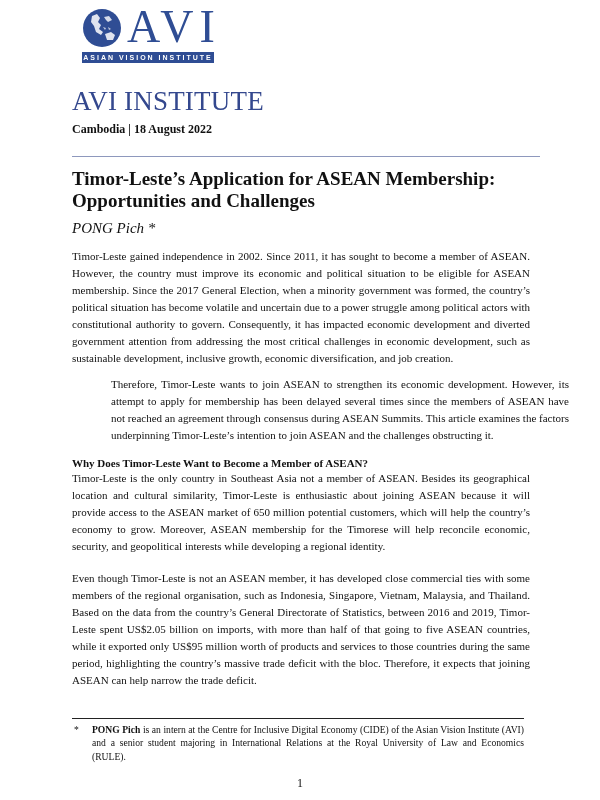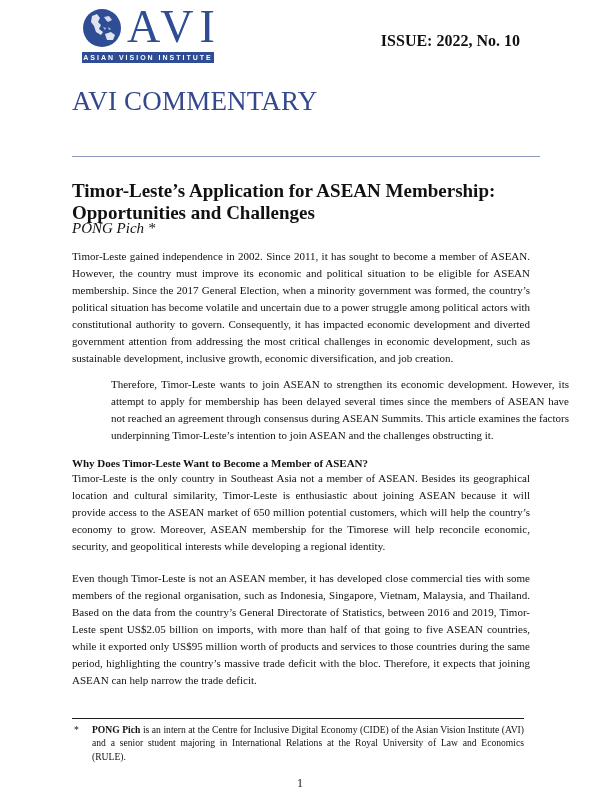--- a/index.html
+++ b/index.html
@@ -10,21 +10,21 @@
     .logo-globe { position: absolute; left: 0; top: 0; width: 40px; height: 40px; }
     .logo-text { position: absolute; left: 45px; top: -6px; font-family: "Liberation Serif", serif; font-size: 46px; letter-spacing: 6px; color: #2f4d94; line-height: 50px; }
     .logo-bar { position: absolute; left: 0; top: 44px; width: 132px; height: 11px; background: #2f4d94; color: #fff; font-family: "Liberation Sans", sans-serif; font-size: 7px; letter-spacing: 2px; line-height: 11px; text-align: center; font-weight: bold; }
 
     .issue { position: absolute; right: 72px; top: 32px; font-weight: bold; font-size: 16px; }
 
     .title { position: absolute; left: 72px; top: 86px; font-size: 27px; color: #34488e; letter-spacing: 0.2px; }
     .dateline { position: absolute; left: 72px; top: 122px; font-size: 12px; font-weight: bold; }
     .rule { position: absolute; left: 72px; top: 156px; width: 468px; height: 1px; background: #8e98bd; }
 
-    .headline { position: absolute; left: 72px; top: 168px; width: 470px; font-size: 19px; font-weight: bold; line-height: 22px; margin-top: 12px; }
+    .headline { position: absolute; left: 72px; top: 168px; width: 470px; font-size: 19px; font-weight: bold; line-height: 22px; }
     .author { position: absolute; left: 72px; top: 220px; font-size: 15px; font-style: italic; }
 
     .para { position: absolute; left: 72px; width: 458px; font-size: 11px; line-height: 17px; text-align: justify; }
     .p1 { top: 248px; }
     .p2 { top: 376px; margin-left: 39px; }
     .h2 { position: absolute; left: 72px; top: 457px; font-size: 11px; font-weight: bold; }
     .p3 { top: 470px; }
     .p4 { top: 570px; }
 
     .fn-rule { position: absolute; left: 72px; top: 718px; width: 452px; height: 1px; background: #222; }
@@ -43,23 +43,23 @@
       <circle cx="20" cy="20" r="19" fill="#2f4d94"></circle>
       <path d="M10 8 L15 6 L18 10 L16 14 L19 17 L17 21 L21 24 L19 27 L14 24 L12 18 L9 14 Z" fill="#ffffff" opacity="0.85"></path>
       <path d="M22 9 L27 8 L30 12 L26 14 L24 12 Z" fill="#ffffff" opacity="0.8"></path>
       <path d="M23 26 L29 24 L33 27 L31 32 L25 32 Z" fill="#ffffff" opacity="0.85"></path>
       <path d="M21 19 L24 20 L23 22 Z M26 19 L29 21 L27 22 Z" fill="#ffffff" opacity="0.7"></path>
     </svg>
     <div class="logo-text">AVI</div>
     <div class="logo-bar">ASIAN VISION INSTITUTE</div>
   </div>
 
-  <div class="issue">ISSUE: 2022, No. 10</div>
 
-  <div class="title">AVI COMMENTARY</div>
+  <div class="title">AVI INSTITUTE</div>
+  <div class="dateline">Cambodia | 18 August 2022</div>
   <div class="rule"></div>
 
   <div class="headline">Timor-Leste’s Application for ASEAN Membership: Opportunities and Challenges</div>
   <div class="author">PONG Pich *</div>
 
   <div class="para p1">Timor-Leste gained independence in 2002. Since 2011, it has sought to become a member of ASEAN. However, the country must improve its economic and political situation to be eligible for ASEAN membership. Since the 2017 General Election, when a minority government was formed, the country’s political situation has become volatile and uncertain due to a power struggle among political actors with constitutional authority to govern. Consequently, it has impacted economic development and diverted government attention from addressing the most critical challenges in economic development, such as sustainable development, inclusive growth, economic diversification, and job creation.</div>
   <div class="para p2">Therefore, Timor-Leste wants to join ASEAN to strengthen its economic development. However, its attempt to apply for membership has been delayed several times since the members of ASEAN have not reached an agreement through consensus during ASEAN Summits. This article examines the factors underpinning Timor-Leste’s intention to join ASEAN and the challenges obstructing it.</div>
 
   <div class="h2">Why Does Timor-Leste Want to Become a Member of ASEAN?</div>
 

